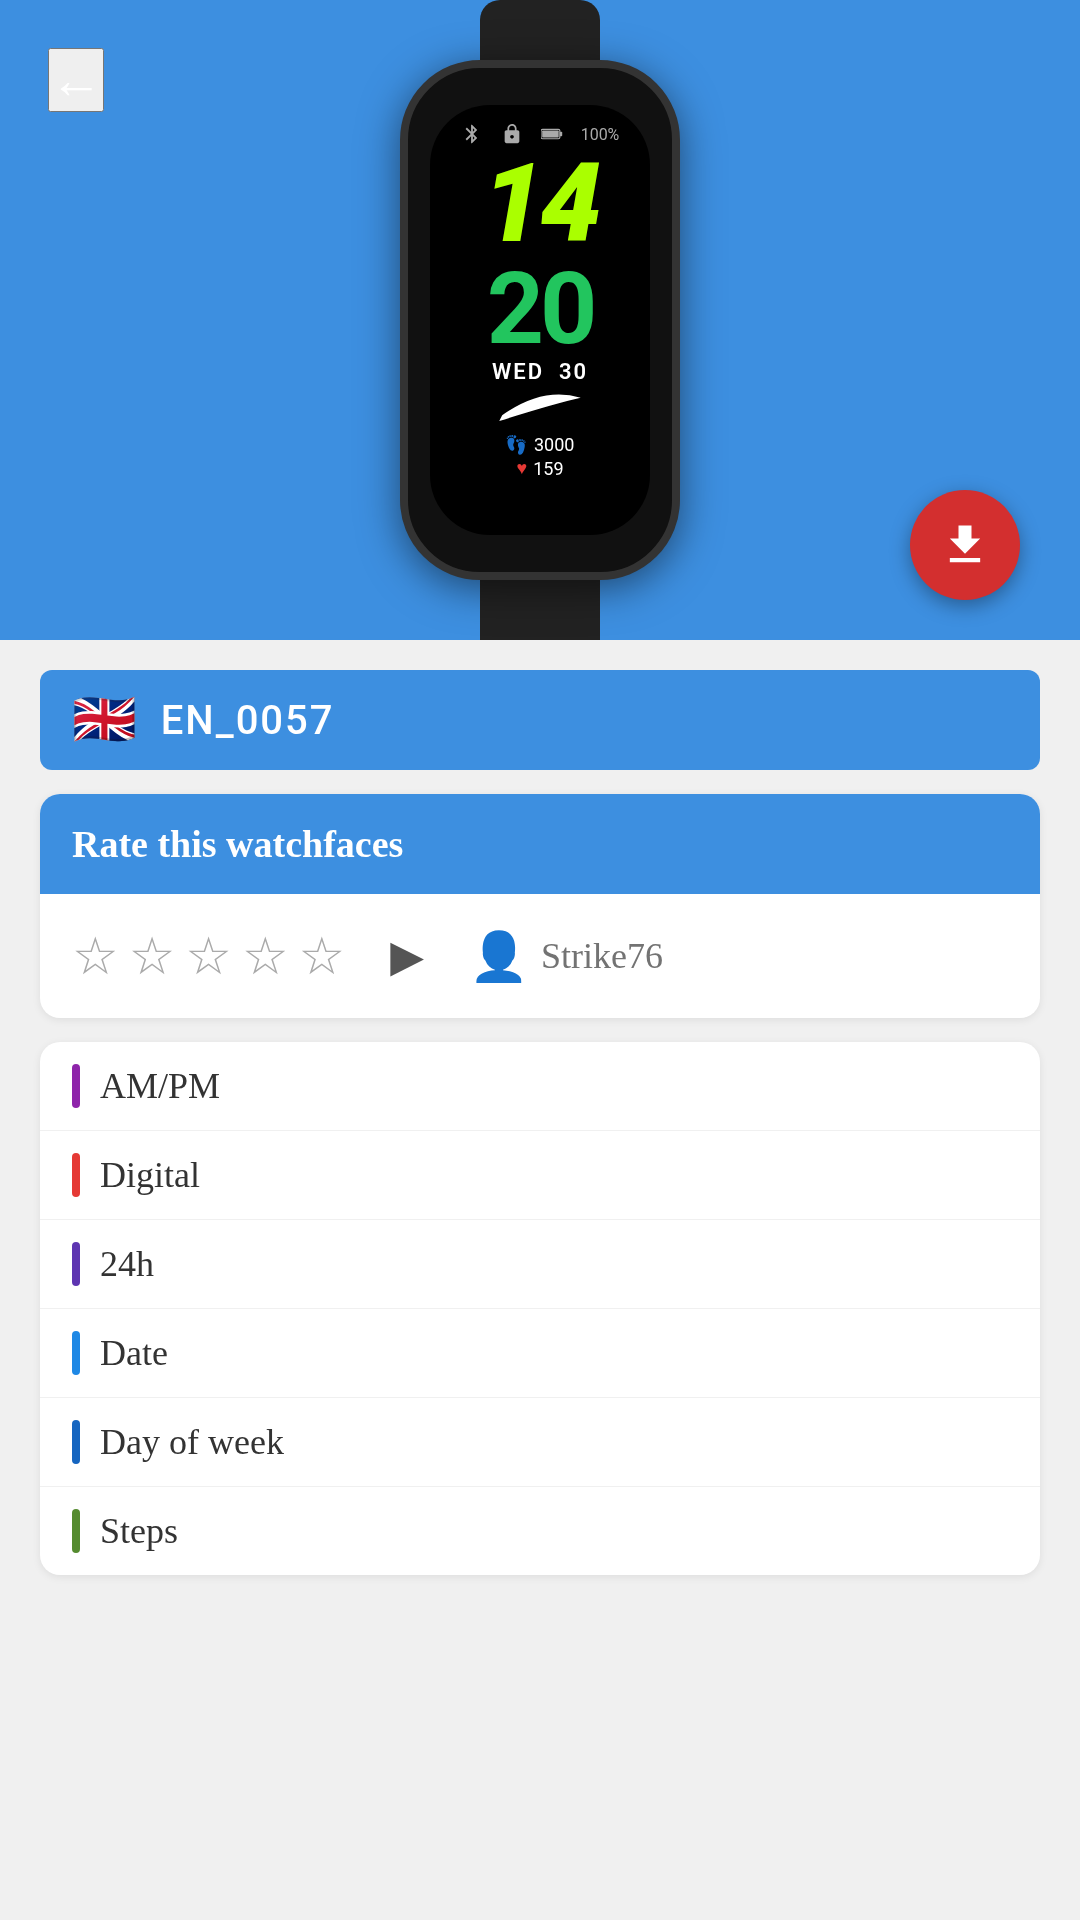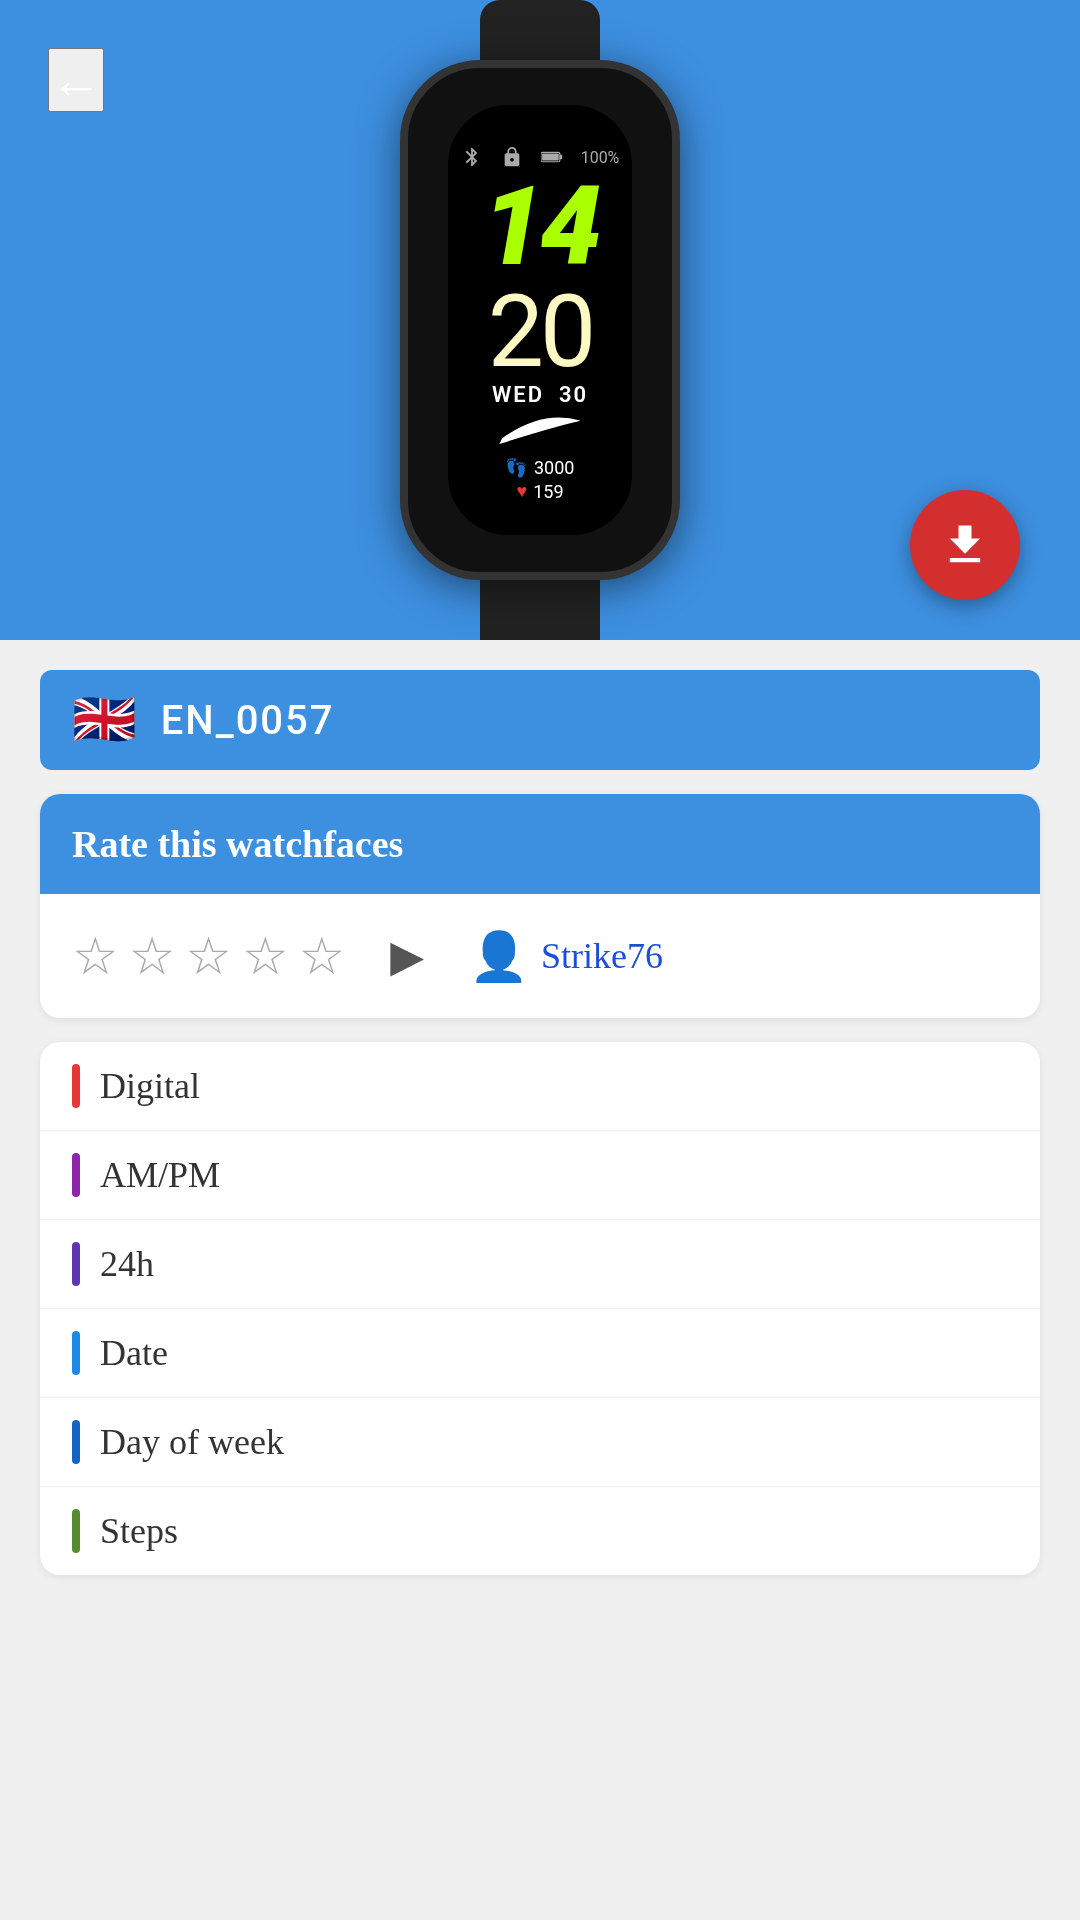--- a/index.html
+++ b/index.html
@@ -61,28 +61,28 @@
       border-radius: 80px;
       border: 8px solid #333;
       display: flex;
       align-items: center;
       justify-content: center;
       position: relative;
       box-shadow: 0 8px 40px rgba(0,0,0,0.5);
     }
 
     .watch-screen {
-      width: 184px;
+      width: 220px;
       height: 430px;
       background: #000;
       border-radius: 60px;
       display: flex;
       flex-direction: column;
       align-items: center;
-      justify-content: center;
+      justify-content: flex-start;
       padding: 18px 10px 10px;
       overflow: hidden;
     }
 
     .watch-status-row {
       display: flex;
       justify-content: center;
       gap: 18px;
       align-items: center;
       margin-bottom: 4px;
@@ -97,22 +97,22 @@
       font-size: 110px;
       font-weight: 900;
       color: #aaff00;
       line-height: 1;
       letter-spacing: -4px;
       font-style: italic;
     }
 
     .watch-time-min {
       font-size: 100px;
-      font-weight: 400;
-      color: #fef9c3;
+      font-weight: 700;
+      color: #22c55e;
       line-height: 1;
       letter-spacing: -4px;
     }
 
     .watch-date-row {
       color: #fff;
       font-size: 22px;
       font-weight: 600;
       letter-spacing: 2px;
     }
@@ -263,21 +263,21 @@
       gap: 12px;
     }
 
     .user-avatar-icon {
       font-size: 48px;
       color: #777;
     }
 
     .username {
       font-size: 36px;
-      color: #1d4ed8;
+      color: #737373;
     }
 
     
     .feature-list {
       list-style: none;
       display: flex;
       flex-direction: column;
       gap: 0;
     }
 
@@ -398,26 +398,26 @@
           <span class="username">Strike76</span>
         </div>
       </div>
     </div>
   </div>
 
   <div class="card">
     <ul class="feature-list" id="feature-list">
 
     <li class="feature-item">
+          <div class="feature-bar" style="background: rgb(142, 36, 170);"></div>
+          <span class="feature-label">AM/PM</span>
+        </li>
+        <li class="feature-item">
           <div class="feature-bar" style="background: rgb(229, 57, 53);"></div>
           <span class="feature-label">Digital</span>
-        </li>
-        <li class="feature-item">
-          <div class="feature-bar" style="background: rgb(142, 36, 170);"></div>
-          <span class="feature-label">AM/PM</span>
         </li>
         <li class="feature-item">
           <div class="feature-bar" style="background: rgb(94, 53, 177);"></div>
           <span class="feature-label">24h</span>
         </li>
         <li class="feature-item">
           <div class="feature-bar" style="background: rgb(30, 136, 229);"></div>
           <span class="feature-label">Date</span>
         </li>
         <li class="feature-item">

